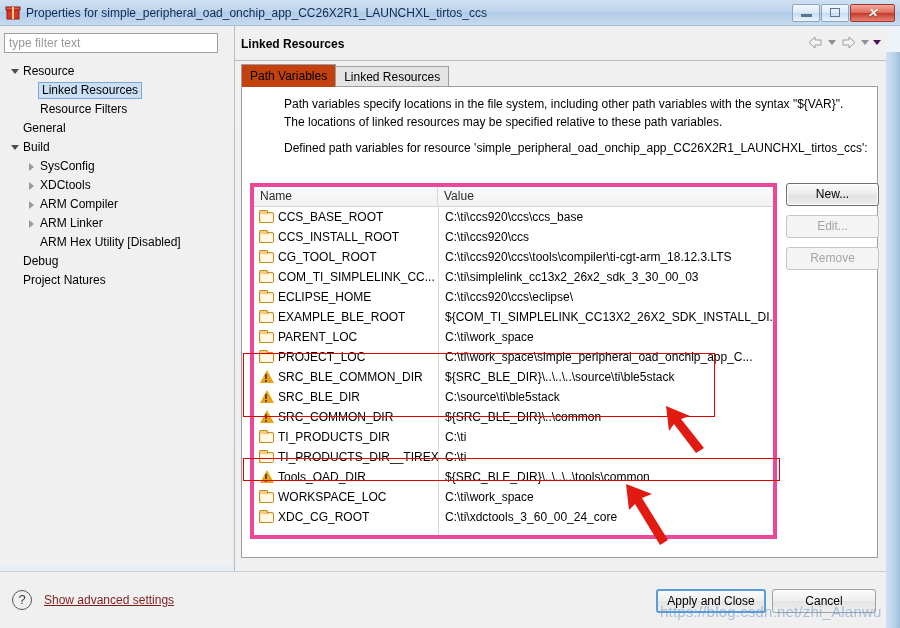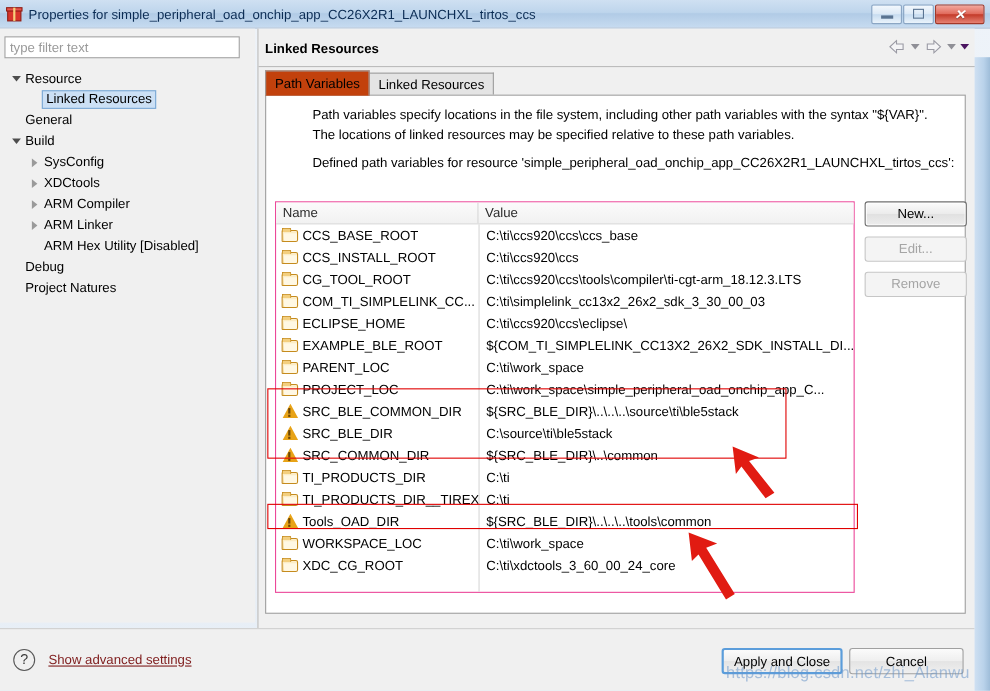--- a/index.html
+++ b/index.html
@@ -113,21 +113,21 @@
   
   #tabpage {
     position: absolute; left: 6px; top: 60px; width: 637px; height: 472px;
     background: #ffffff; border: 1px solid #9d9d9d;
   }
   .descline { position: absolute; left: 8px; font-size: 12px; color: #000; white-space: nowrap; margin-left: 34px; }
 
   
   #tablebox {
     position: absolute; left: 8px; top: 96px; width: 527px; height: 356px;
-    border: 1px solid #ec4899; background: #ffffff; overflow: hidden;
+    border: 4px solid #ec4899; background: #ffffff; overflow: hidden;
   }
   #thead {
     position: absolute; left: 0; top: 0; width: 527px; height: 20px;
     background: linear-gradient(to bottom, #fbfbfb 0%, #f1f1f1 100%);
     border-bottom: 1px solid #d7d7d7;
   }
   .th { position: absolute; top: 0; height: 19px; line-height: 19px; font-size: 12px; color: #2b2b2b; padding-left: 6px; }
   .th.c0 { left: 0; width: 184px; border-right: 1px solid #d7d7d7; }
   .th.c1 { left: 184px; width: 343px; }
   #vdiv { position: absolute; left: 184px; top: 20px; width: 1px; height: 336px; background: #d7d7d7; }
@@ -242,20 +242,24 @@
           <div class="tnode" style="padding-left: 8px;">
             <span class="tw">
               <i class="arrow-down"></i>
             </span>
             <span class="tlabel">Resource</span>
           </div>
           <div class="tnode sel" style="padding-left: 25px;">
             <span class="tw"></span>
             <span class="tlabel">Linked Resources</span>
           </div>
+          <div class="tnode" style="padding-left: 25px;">
+            <span class="tw"></span>
+            <span class="tlabel">Resource Filters</span>
+          </div>
           <div class="tnode" style="padding-left: 8px;">
             <span class="tw"></span>
             <span class="tlabel">General</span>
           </div>
           <div class="tnode" style="padding-left: 8px;">
             <span class="tw">
               <i class="arrow-down"></i>
             </span>
             <span class="tlabel">Build</span>
           </div>

